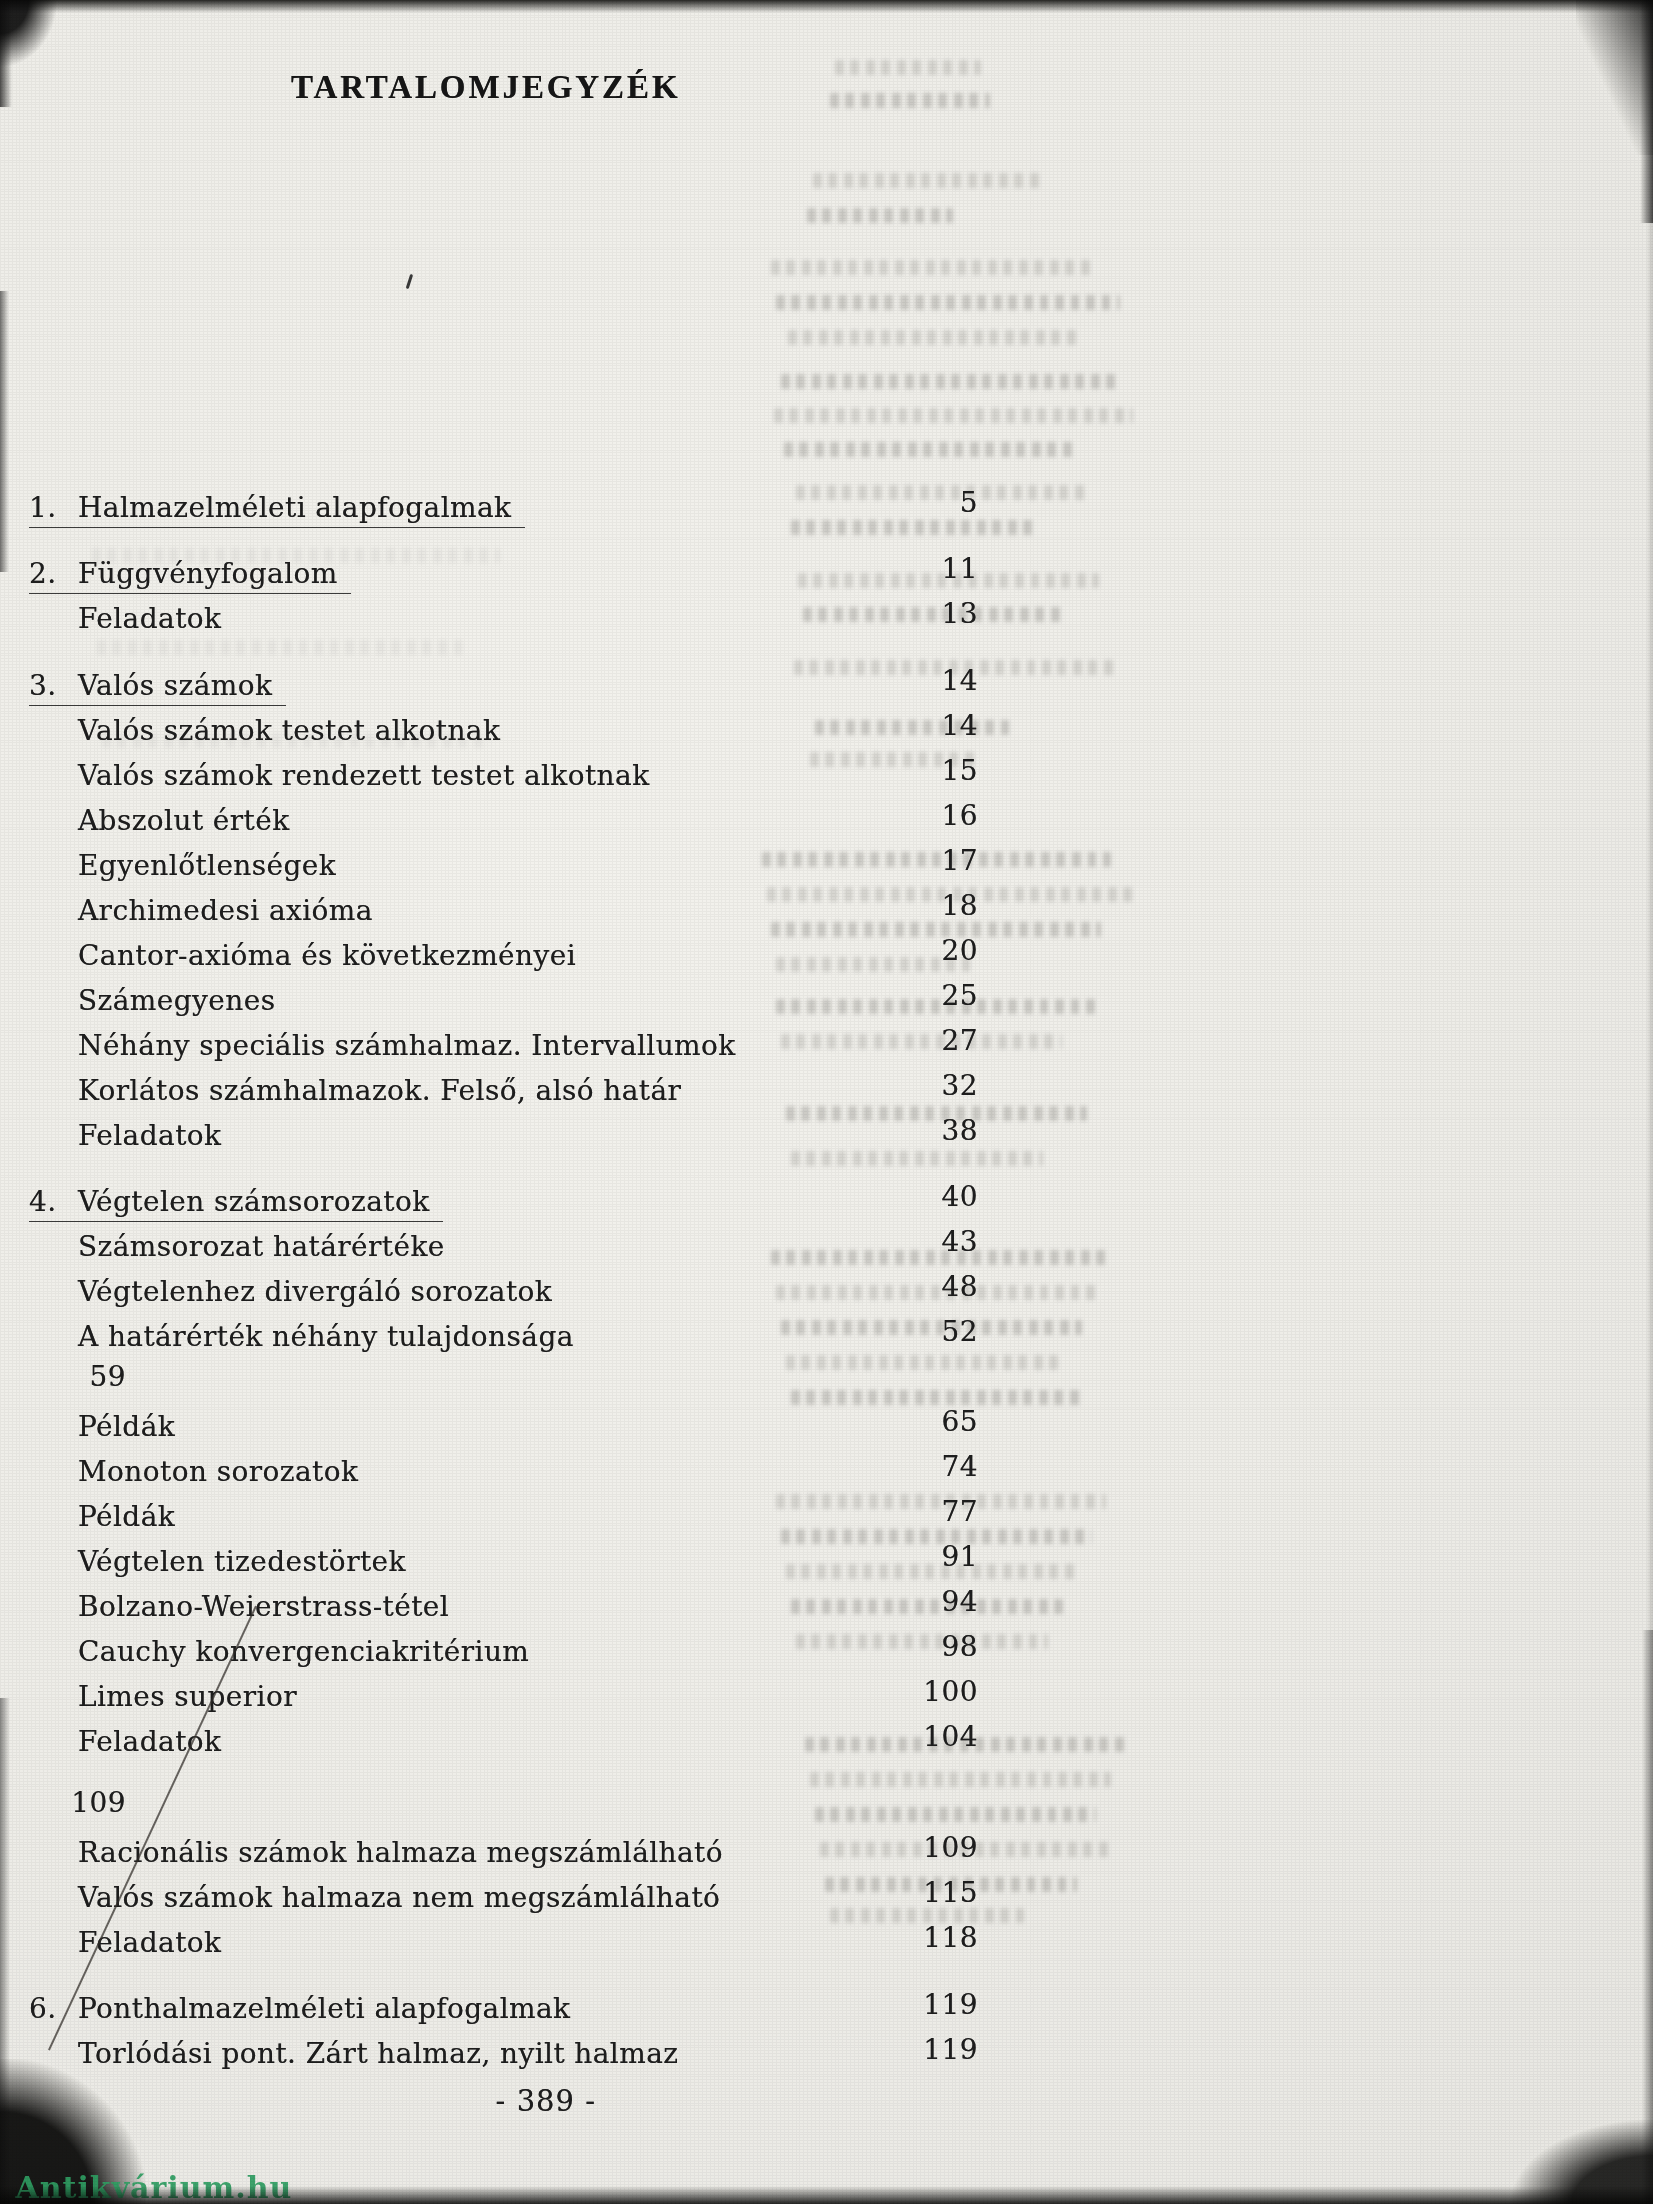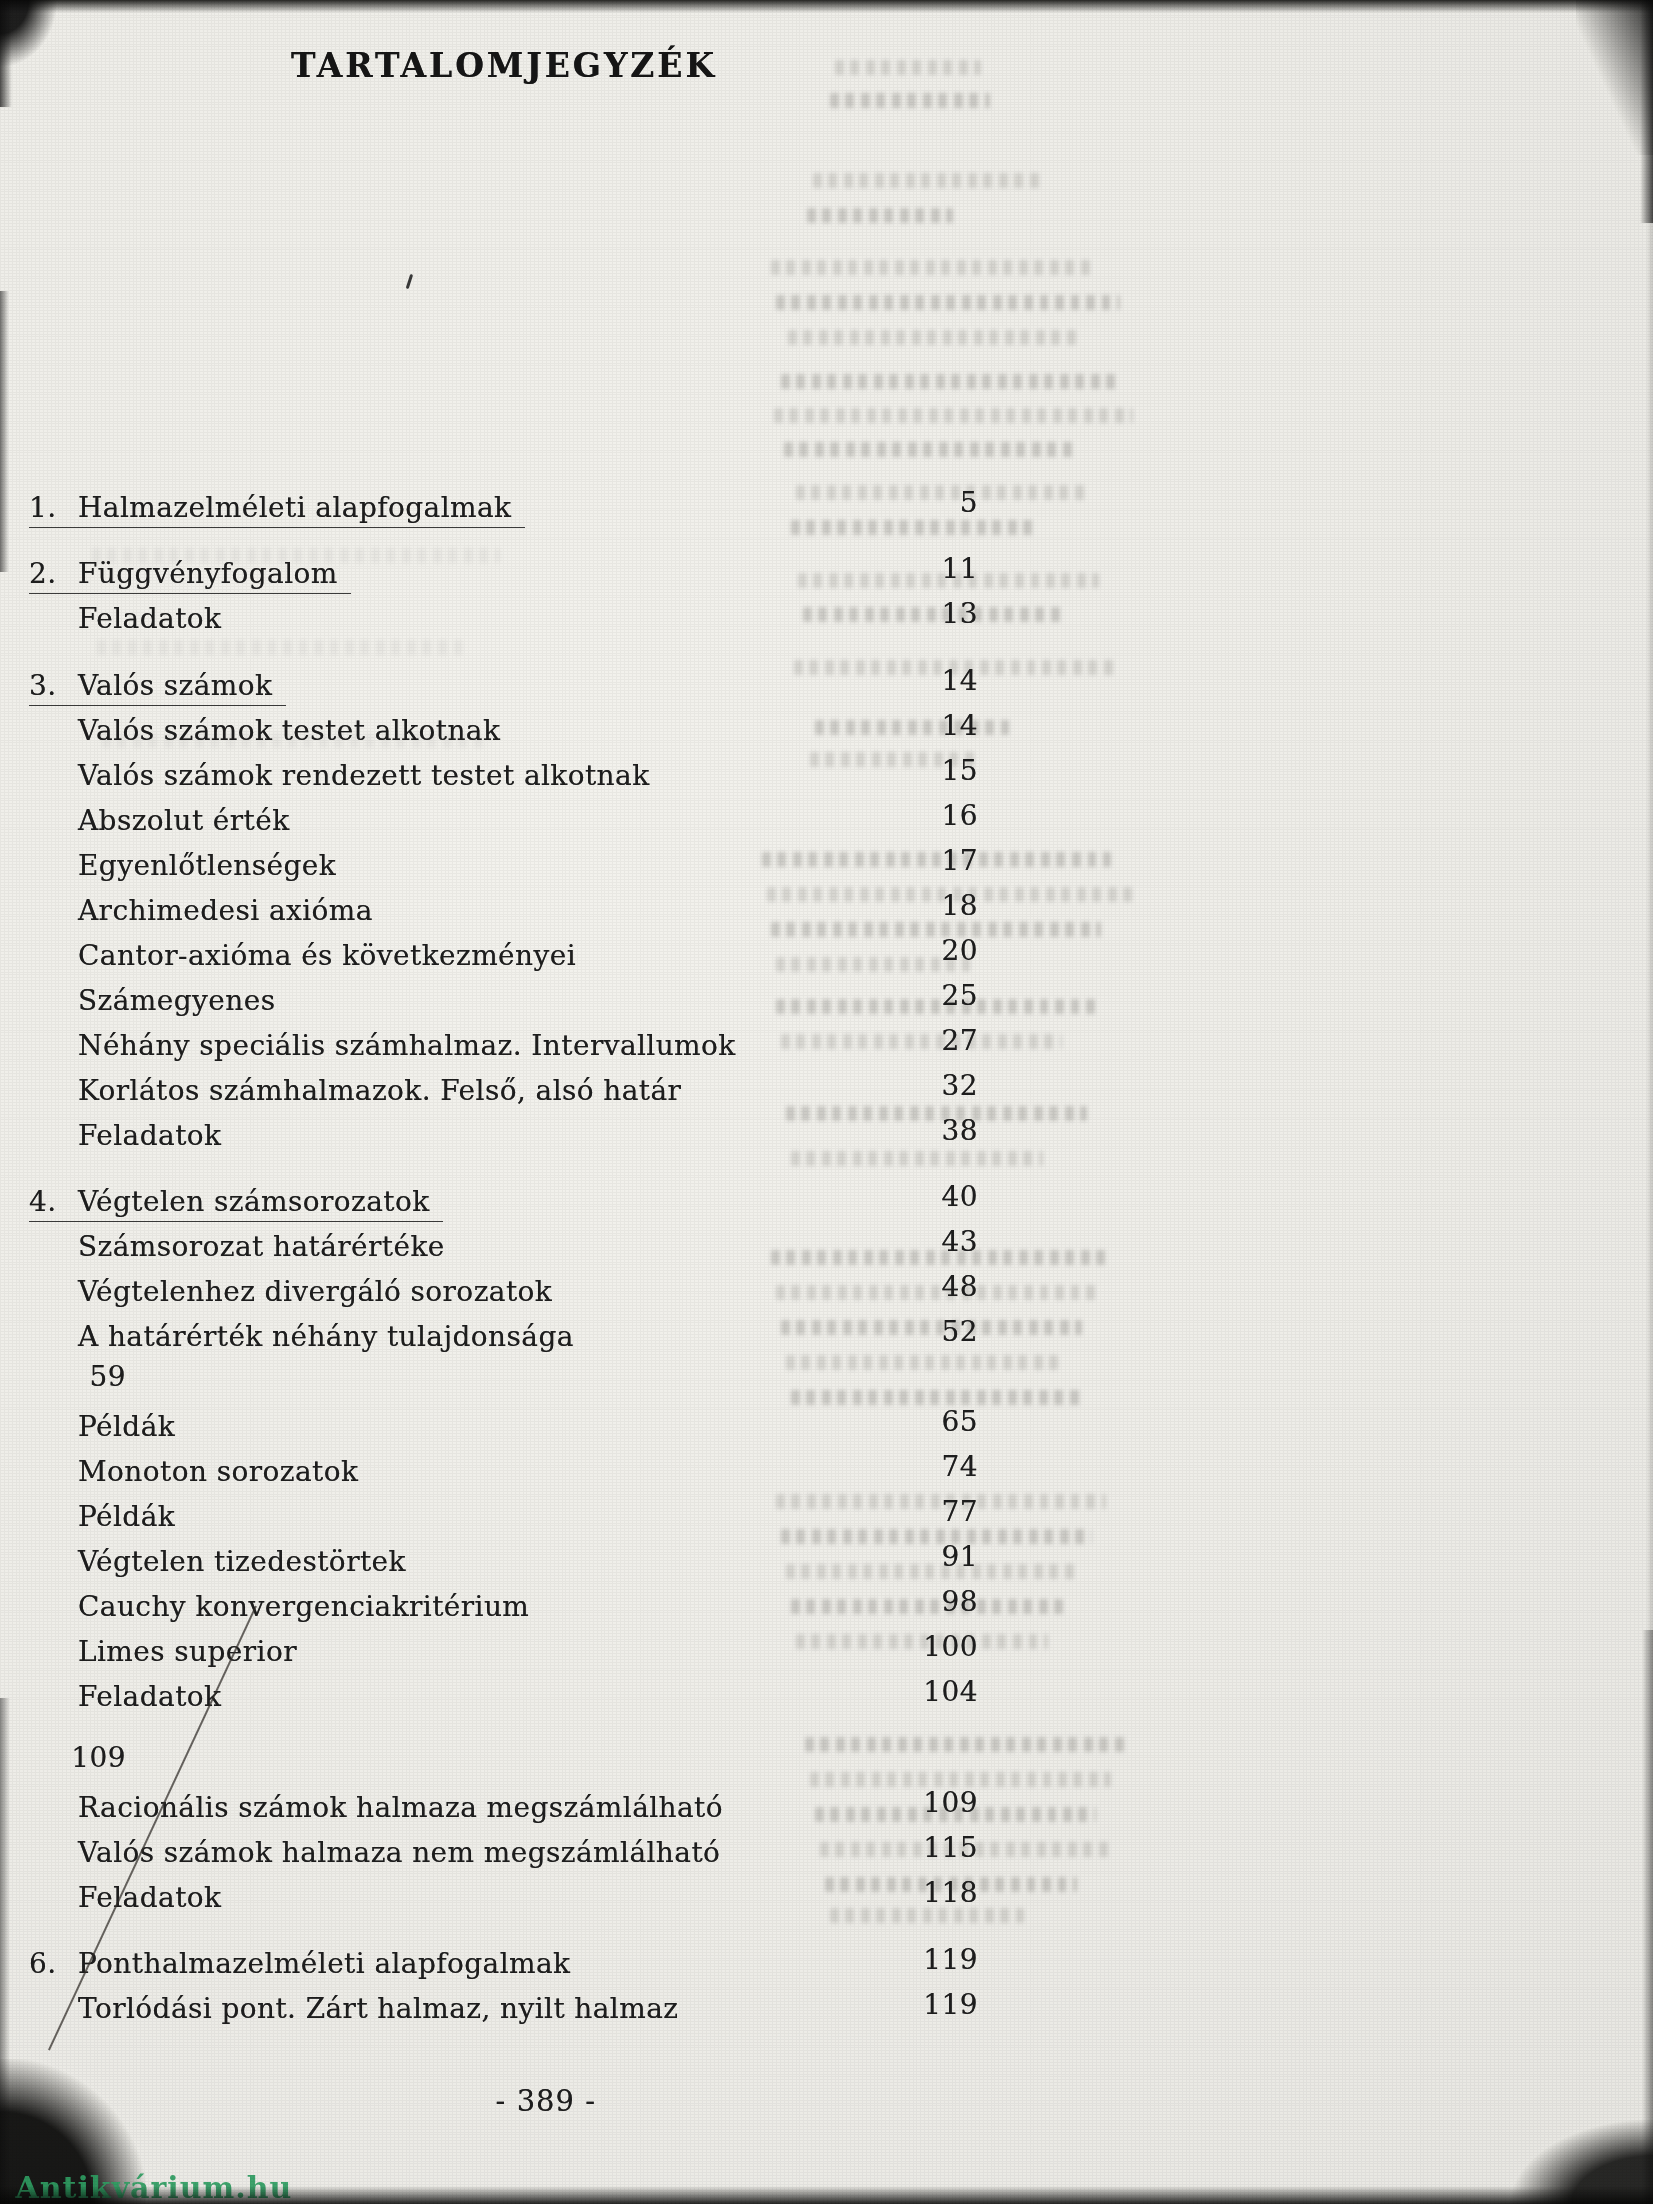--- a/index.html
+++ b/index.html
@@ -8,24 +8,25 @@
     width:1654px; height:2205px;
     margin:0 auto;
     overflow:hidden;
     background: radial-gradient(ellipse at 32% 38%, #f3f2ed 0%, #eeede8 55%, #e7e6e1 100%);
     font-family:"DejaVu Serif","Liberation Serif",serif;
     color:#1e1e1e;
   }
 
   
   .title {
-    position:absolute; left:291px; top:46px;
+    position:absolute; left:291px; top:69px;
     font-size:33px; font-weight:bold; letter-spacing:2.9px;
     color:#161616; z-index:3;
     text-shadow:0 0 0.6px rgba(20,20,20,.7);
+    font-family:Liberation Serif, serif;
   }
   .toc {
     position:absolute; left:29px; top:485px; width:949px; z-index:3;
   }
   .row {
     display:flex; height:45px; line-height:45px;
     font-size:28px; letter-spacing:0.4px;
     text-shadow:0 0 0.6px rgba(25,25,25,.65);
     gap:24px;
   }
@@ -230,20 +231,24 @@
       </div>
       <div class="row">
         <div class="main"><span class="inner"><span class="num"></span><span class="label">Példák</span></span></div>
         <span class="page-num">77</span>
       </div>
       <div class="row">
         <div class="main"><span class="inner"><span class="num"></span><span class="label">Végtelen tizedestörtek</span></span></div>
         <span class="page-num">91</span>
       </div>
       <div class="row">
+        <div class="main"><span class="inner"><span class="num"></span><span class="label">Bolzano-Weierstrass-tétel</span></span></div>
+        <span class="page-num">94</span>
+      </div>
+      <div class="row">
         <div class="main"><span class="inner"><span class="num"></span><span class="label">Cauchy konvergenciakritérium</span></span></div>
         <span class="page-num">98</span>
       </div>
       <div class="row">
         <div class="main"><span class="inner"><span class="num"></span><span class="label">Limes superior</span></span></div>
         <span class="page-num">100</span>
       </div>
       <div class="row">
         <div class="main"><span class="inner"><span class="num"></span><span class="label">Feladatok</span></span></div>
         <span class="page-num">104</span>

